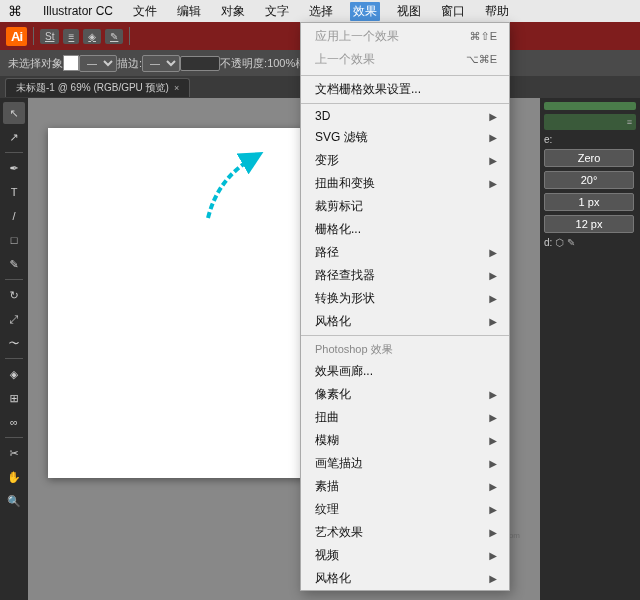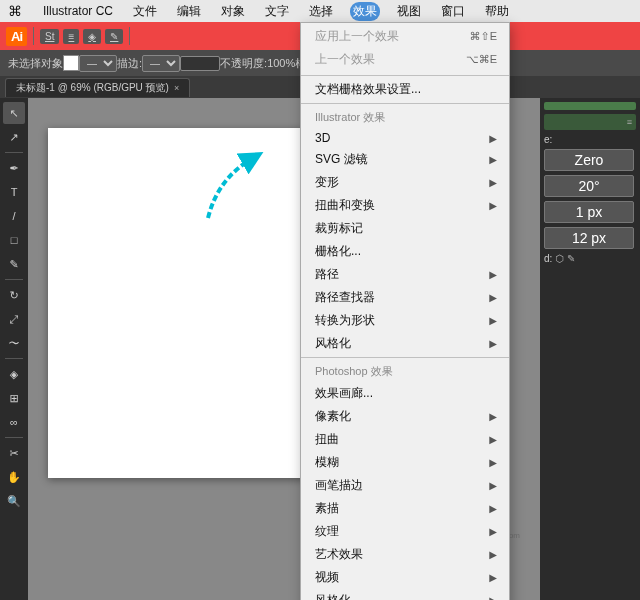--- a/index.html
+++ b/index.html
@@ -27,32 +27,32 @@
       z-index: 10;
     }
     .menu-bar-item {
       cursor: default;
       padding: 1px 3px;
       white-space: nowrap;
     }
     .menu-bar-item.active {
       background: #4a90d9;
       color: white;
-      border-radius: 9px;
+      border-radius: 1px;
     }
     .apple-logo {
       font-size: 14px;
       margin-right: 4px;
     }
 
     
     .toolbar {
       width: 100%;
       height: 28px;
-      background: #ef4444;
+      background: #7f1d1d;
       display: flex;
       align-items: center;
       padding: 0 6px;
       gap: 4px;
       position: relative;
       z-index: 10;
     }
     .toolbar-ai {
       background: #ff6600;
       color: white;
@@ -244,21 +244,21 @@
       border-radius: 2px;
       display: flex;
       align-items: center;
       justify-content: flex-end;
       padding-right: 4px;
     }
     .panel-value-box {
       background: #555;
       border: 1px solid #777;
       color: #fff;
-      font-size: 14px;
+      font-size: 11px;
       padding: 2px 6px;
       border-radius: 2px;
       width: 90px;
       text-align: center;
     }
 
     
     .dropdown-overlay {
       position: absolute;
       top: 0;
@@ -483,23 +483,20 @@
         <span>上一个效果</span>
         <span class="shortcut">⌥⌘E</span>
       </div>
     </div>
     <div class="menu-separator"></div>
     <div class="menu-item">
       <span>文档栅格效果设置...</span>
     </div>
     <div class="menu-separator"></div>
 
-    <div class="menu-item section-header">
-      <span>Illustrator 效果</span>
-    </div>
     <div class="menu-item">
       <span>3D</span>
       <span class="menu-arrow">▶</span>
     </div>
     <div class="menu-item">
       <span>SVG 滤镜</span>
       <span class="menu-arrow">▶</span>
     </div>
     <div class="menu-item">
       <span>变形</span>

